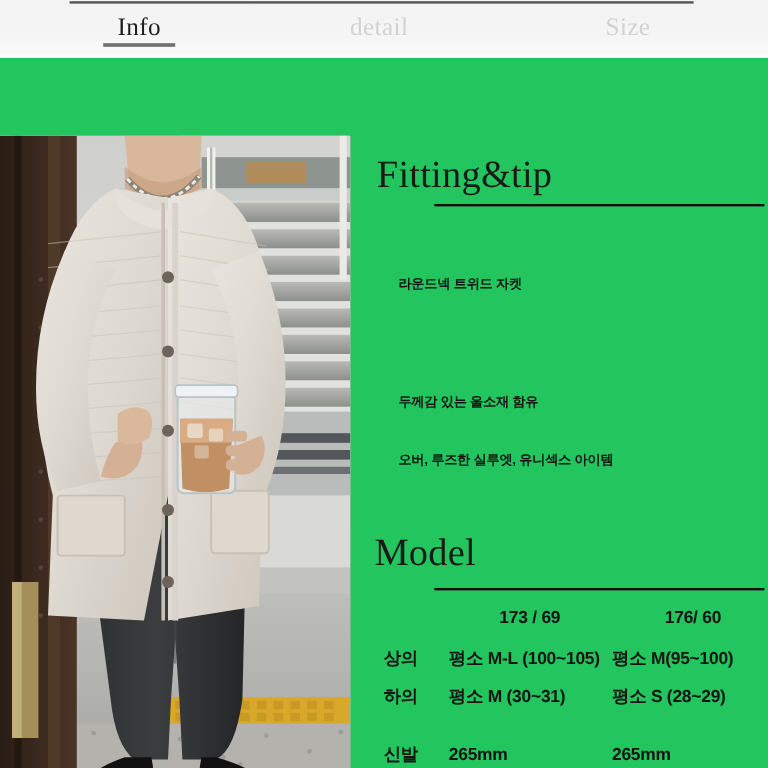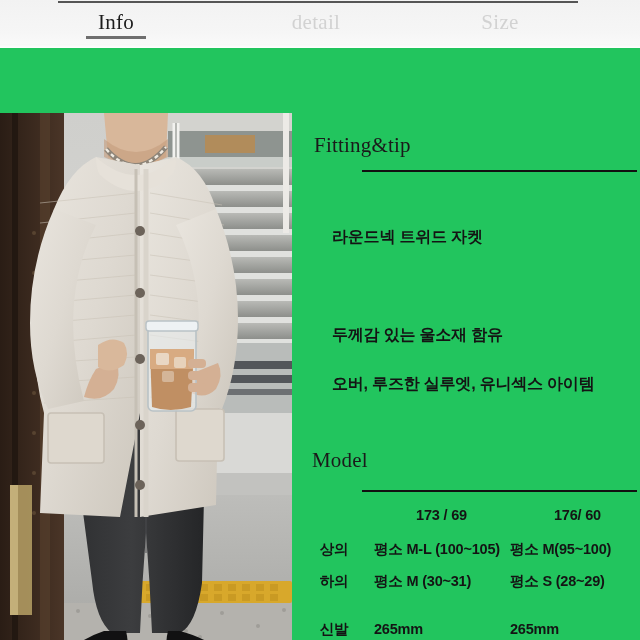--- a/index.html
+++ b/index.html
@@ -66,20 +66,21 @@
   .tab-detail {
     left: 268px;
     width: 96px;
     color: #d2d2d2;
     text-align: center;
   }
   .tab-size {
     left: 458px;
     width: 84px;
     color: #d2d2d2;
+    text-align: right;
   }
   .tab-underline {
     position: absolute;
     left: 86px;
     top: 36px;
     width: 60px;
     height: 3px;
     background: #6f6f6f;
   }
 
@@ -99,21 +100,21 @@
   .right-col {
     position: absolute;
     left: 292px;
     top: 113px;
     width: 348px;
     height: 527px;
   }
   .heading {
     position: absolute;
     font-family: "Liberation Serif", "DejaVu Serif", serif;
-    font-size: 21px;
+    font-size: 32px;
     line-height: 30px;
     color: #1a1a1a;
     white-space: nowrap;
     letter-spacing: .2px;
   }
   .heading-fitting { left: 22px; top: 17px; }
   .heading-model   { left: 20px; top: 332px; }
 
   .rule {
     position: absolute;
@@ -121,21 +122,21 @@
     background: #111111;
   }
   .rule-1 { left: 70px; top: 57px;  width: 275px; }
   .rule-2 { left: 70px; top: 377px; width: 275px; }
 
   .bullet {
     position: absolute;
     left: 40px;
     font-family: "Liberation Sans", "DejaVu Sans", sans-serif;
     font-weight: bold;
-    font-size: 16px;
+    font-size: 11px;
     line-height: 20px;
     color: #141414;
     white-space: nowrap;
     letter-spacing: -.2px;
   }
   .b1 { top: 114px; }
   .b2 { top: 163px; }
   .b3 { top: 212px; }
   .b4 { top: 261px; }
 

